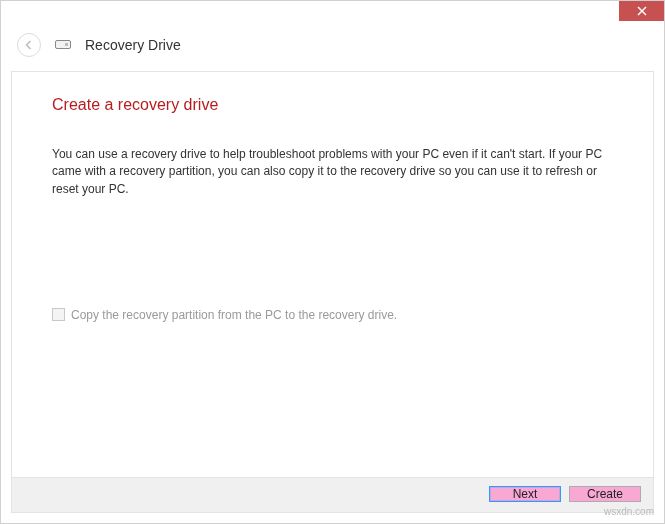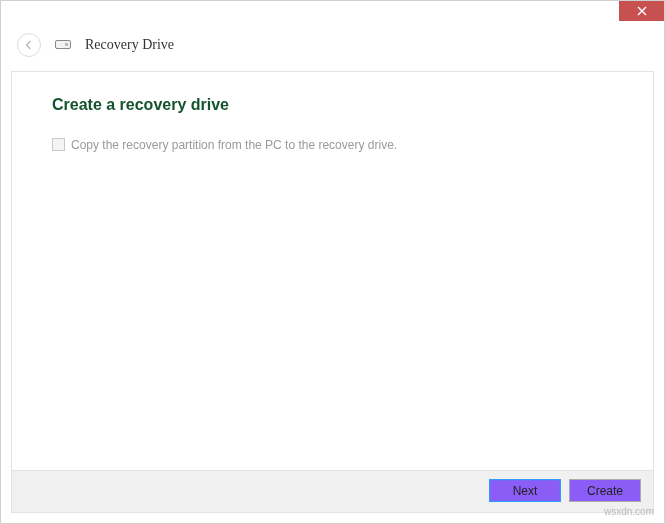--- a/index.html
+++ b/index.html
@@ -34,21 +34,20 @@
       align-items: center;
       justify-content: center;
       cursor: pointer;
     }
     .close-btn svg { display: block; }
     .header {
       display: flex;
       align-items: center;
       padding: 4px 4px 14px 16px;
       gap: 14px;
-      font-family: Liberation Serif, serif;
     }
     .back-btn {
       width: 24px;
       height: 24px;
       border: 1px solid #bdbdbd;
       border-radius: 50%;
       display: flex;
       align-items: center;
       justify-content: center;
       background: #fff;
@@ -67,24 +66,24 @@
     .content-frame {
       flex: 1;
       margin: 0 10px 0 10px;
       border: 1px solid #e3e3e3;
       background: #fff;
       padding: 24px 38px 20px 40px;
       display: flex;
       flex-direction: column;
     }
     .page-heading {
-      color: #14532d;
+      color: #b91c1c;
       font-size: 16px;
-      font-weight: 700;
-      margin-bottom: 24px;
+      font-weight: 400;
+      margin-bottom: 32px;
     }
     .body-text {
       color: #333;
       font-size: 12px;
       line-height: 1.45;
       margin-bottom: 110px;
       max-width: 560px;
     }
     .checkbox-row {
       display: flex;
@@ -109,22 +108,22 @@
       border: 1px solid #e3e3e3;
       border-top: none;
     }
     .wizard-wrap {
       display: flex;
       flex-direction: column;
       flex: 1;
     }
     .btn {
       min-width: 72px;
-      height: 23px;
-      background: #8b5cf6;
+      height: 16px;
+      background: #f9a8d4;
       border: 1px solid #acacac;
       font-family: inherit;
       font-size: 12px;
       color: #222;
       cursor: pointer;
       padding: 0 12px;
     }
     .btn.primary {
       border: 1px solid #3399ff;
       box-shadow: inset 0 0 0 1px rgba(51,153,255,0.25);
@@ -164,20 +163,21 @@
         <rect x="0.5" y="0.5" width="15" height="8" rx="1.5" fill="#f2f2f2" stroke="#888"></rect>
         <rect x="10" y="3" width="3" height="3" fill="#bbb"></rect>
       </svg>
     </span>
     <span class="header-title">Recovery Drive</span>
   </div>
 
   <div class="wizard-wrap">
     <div class="content-frame">
       <h1 class="page-heading">Create a recovery drive</h1>
+      <p class="body-text">You can use a recovery drive to help troubleshoot problems with your PC even if it can't start. If your PC came with a recovery partition, you can also copy it to the recovery drive so you can use it to refresh or reset your PC.</p>
 
       <div class="checkbox-row">
         <span class="checkbox-box"></span>
         <span>Copy the recovery partition from the PC to the recovery drive.</span>
       </div>
     </div>
 
     <div class="footer-outer">
       <button class="btn primary">Next</button>
       <button class="btn">Create</button>

